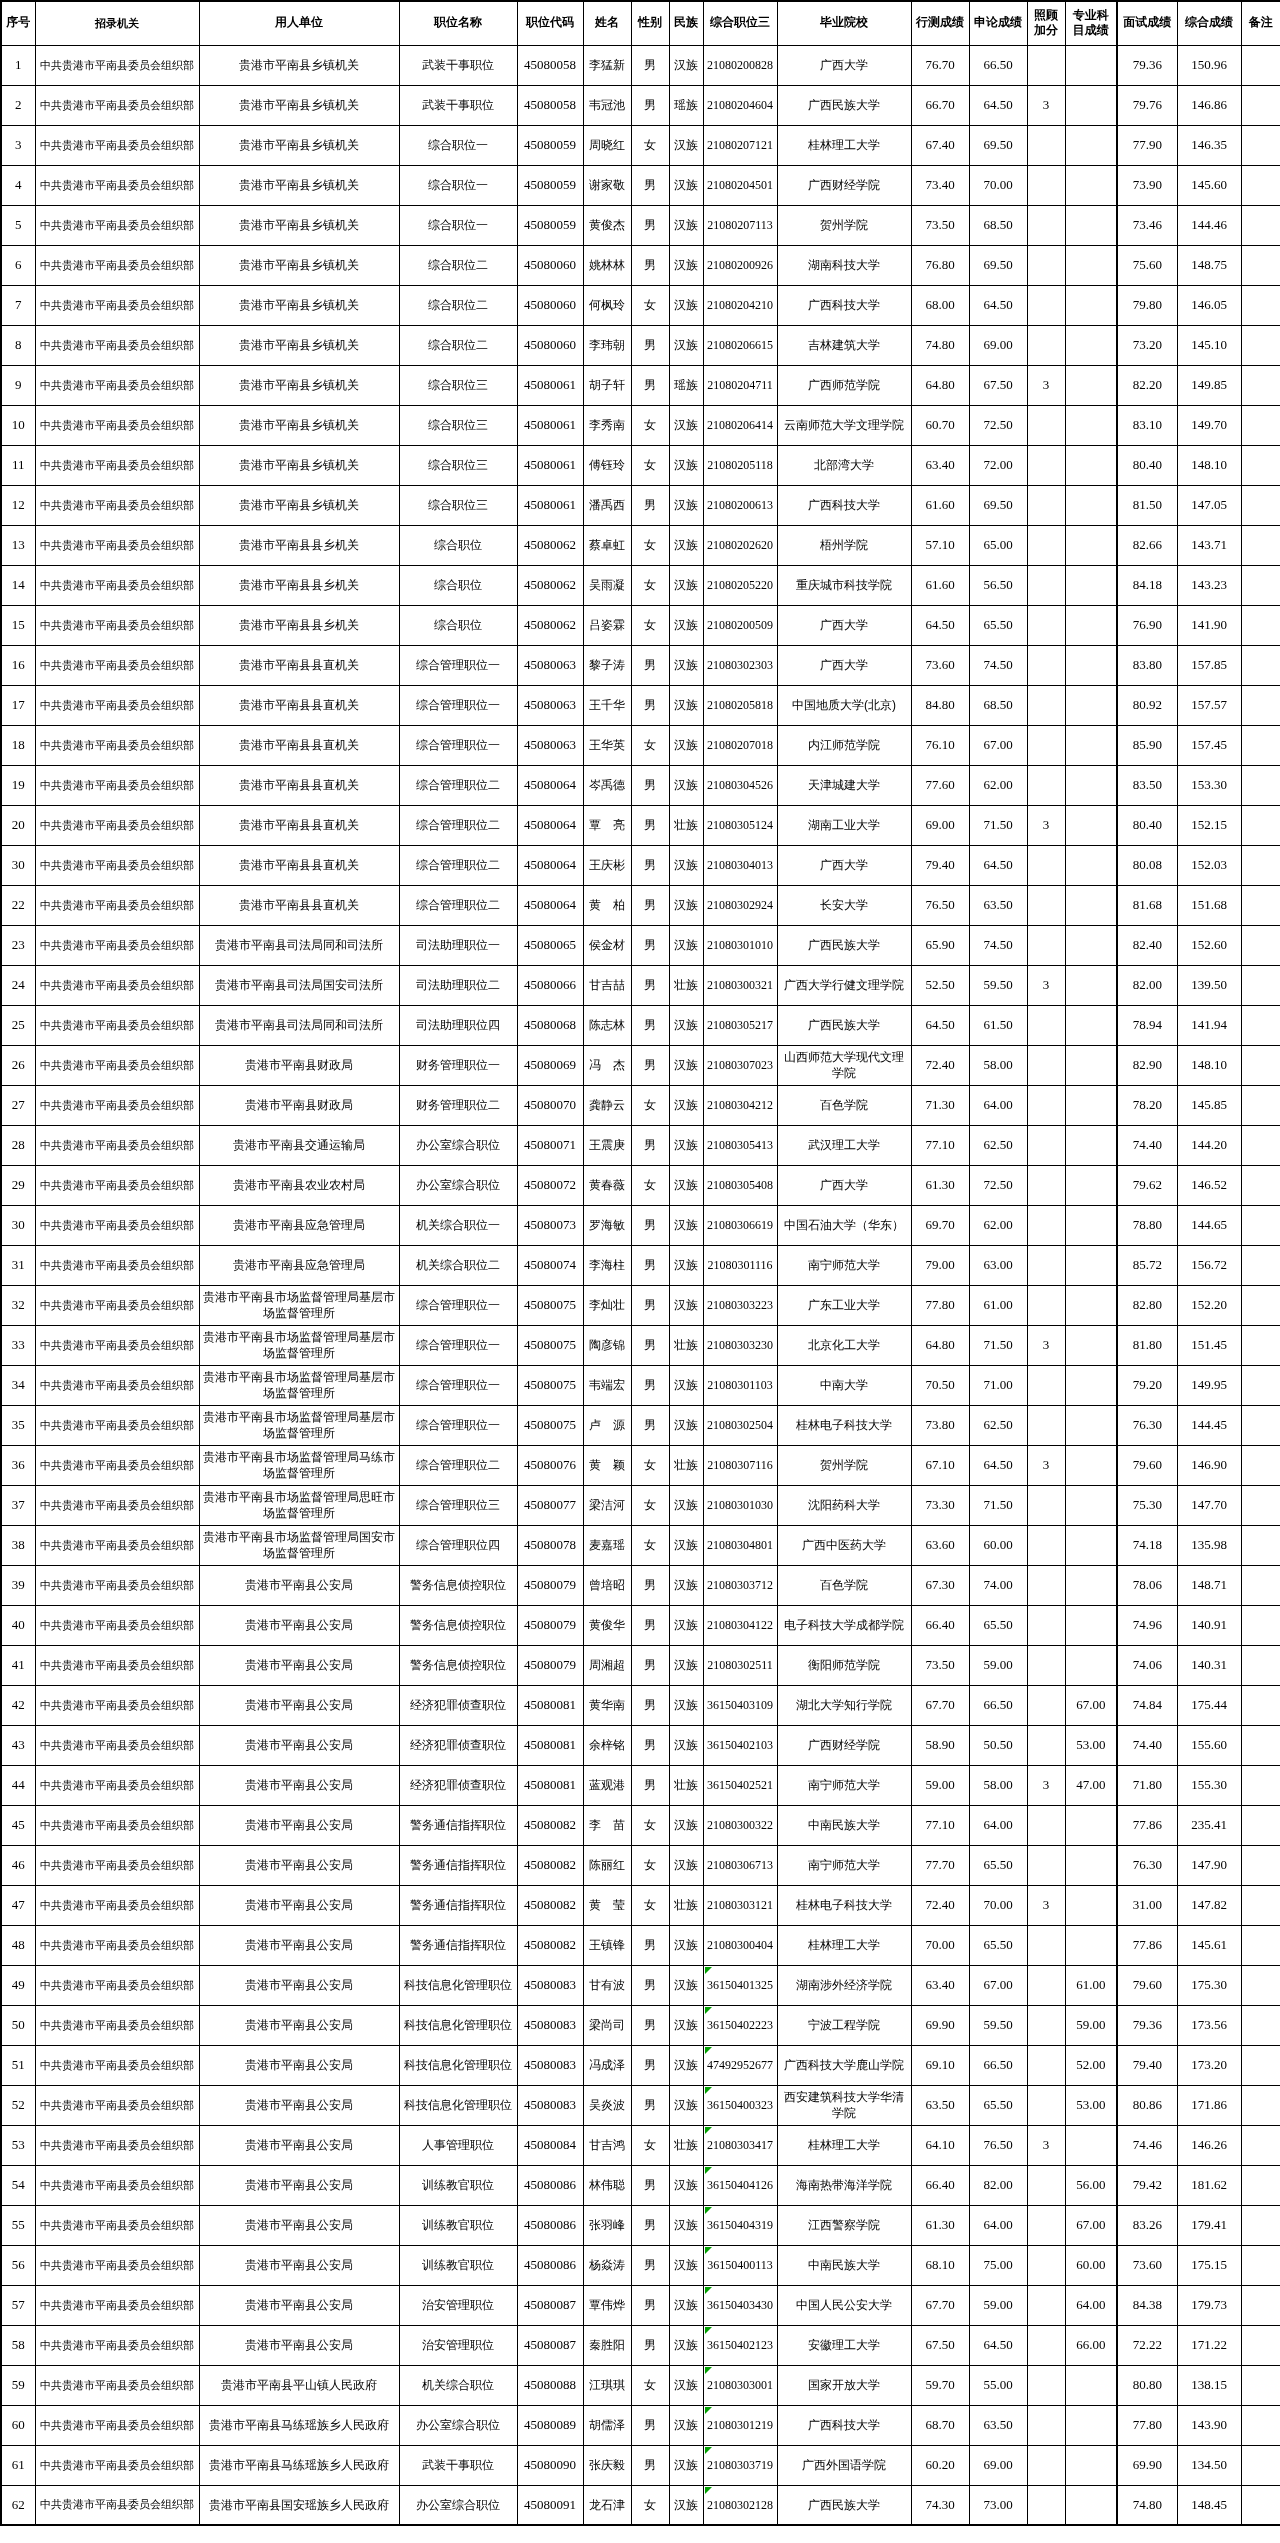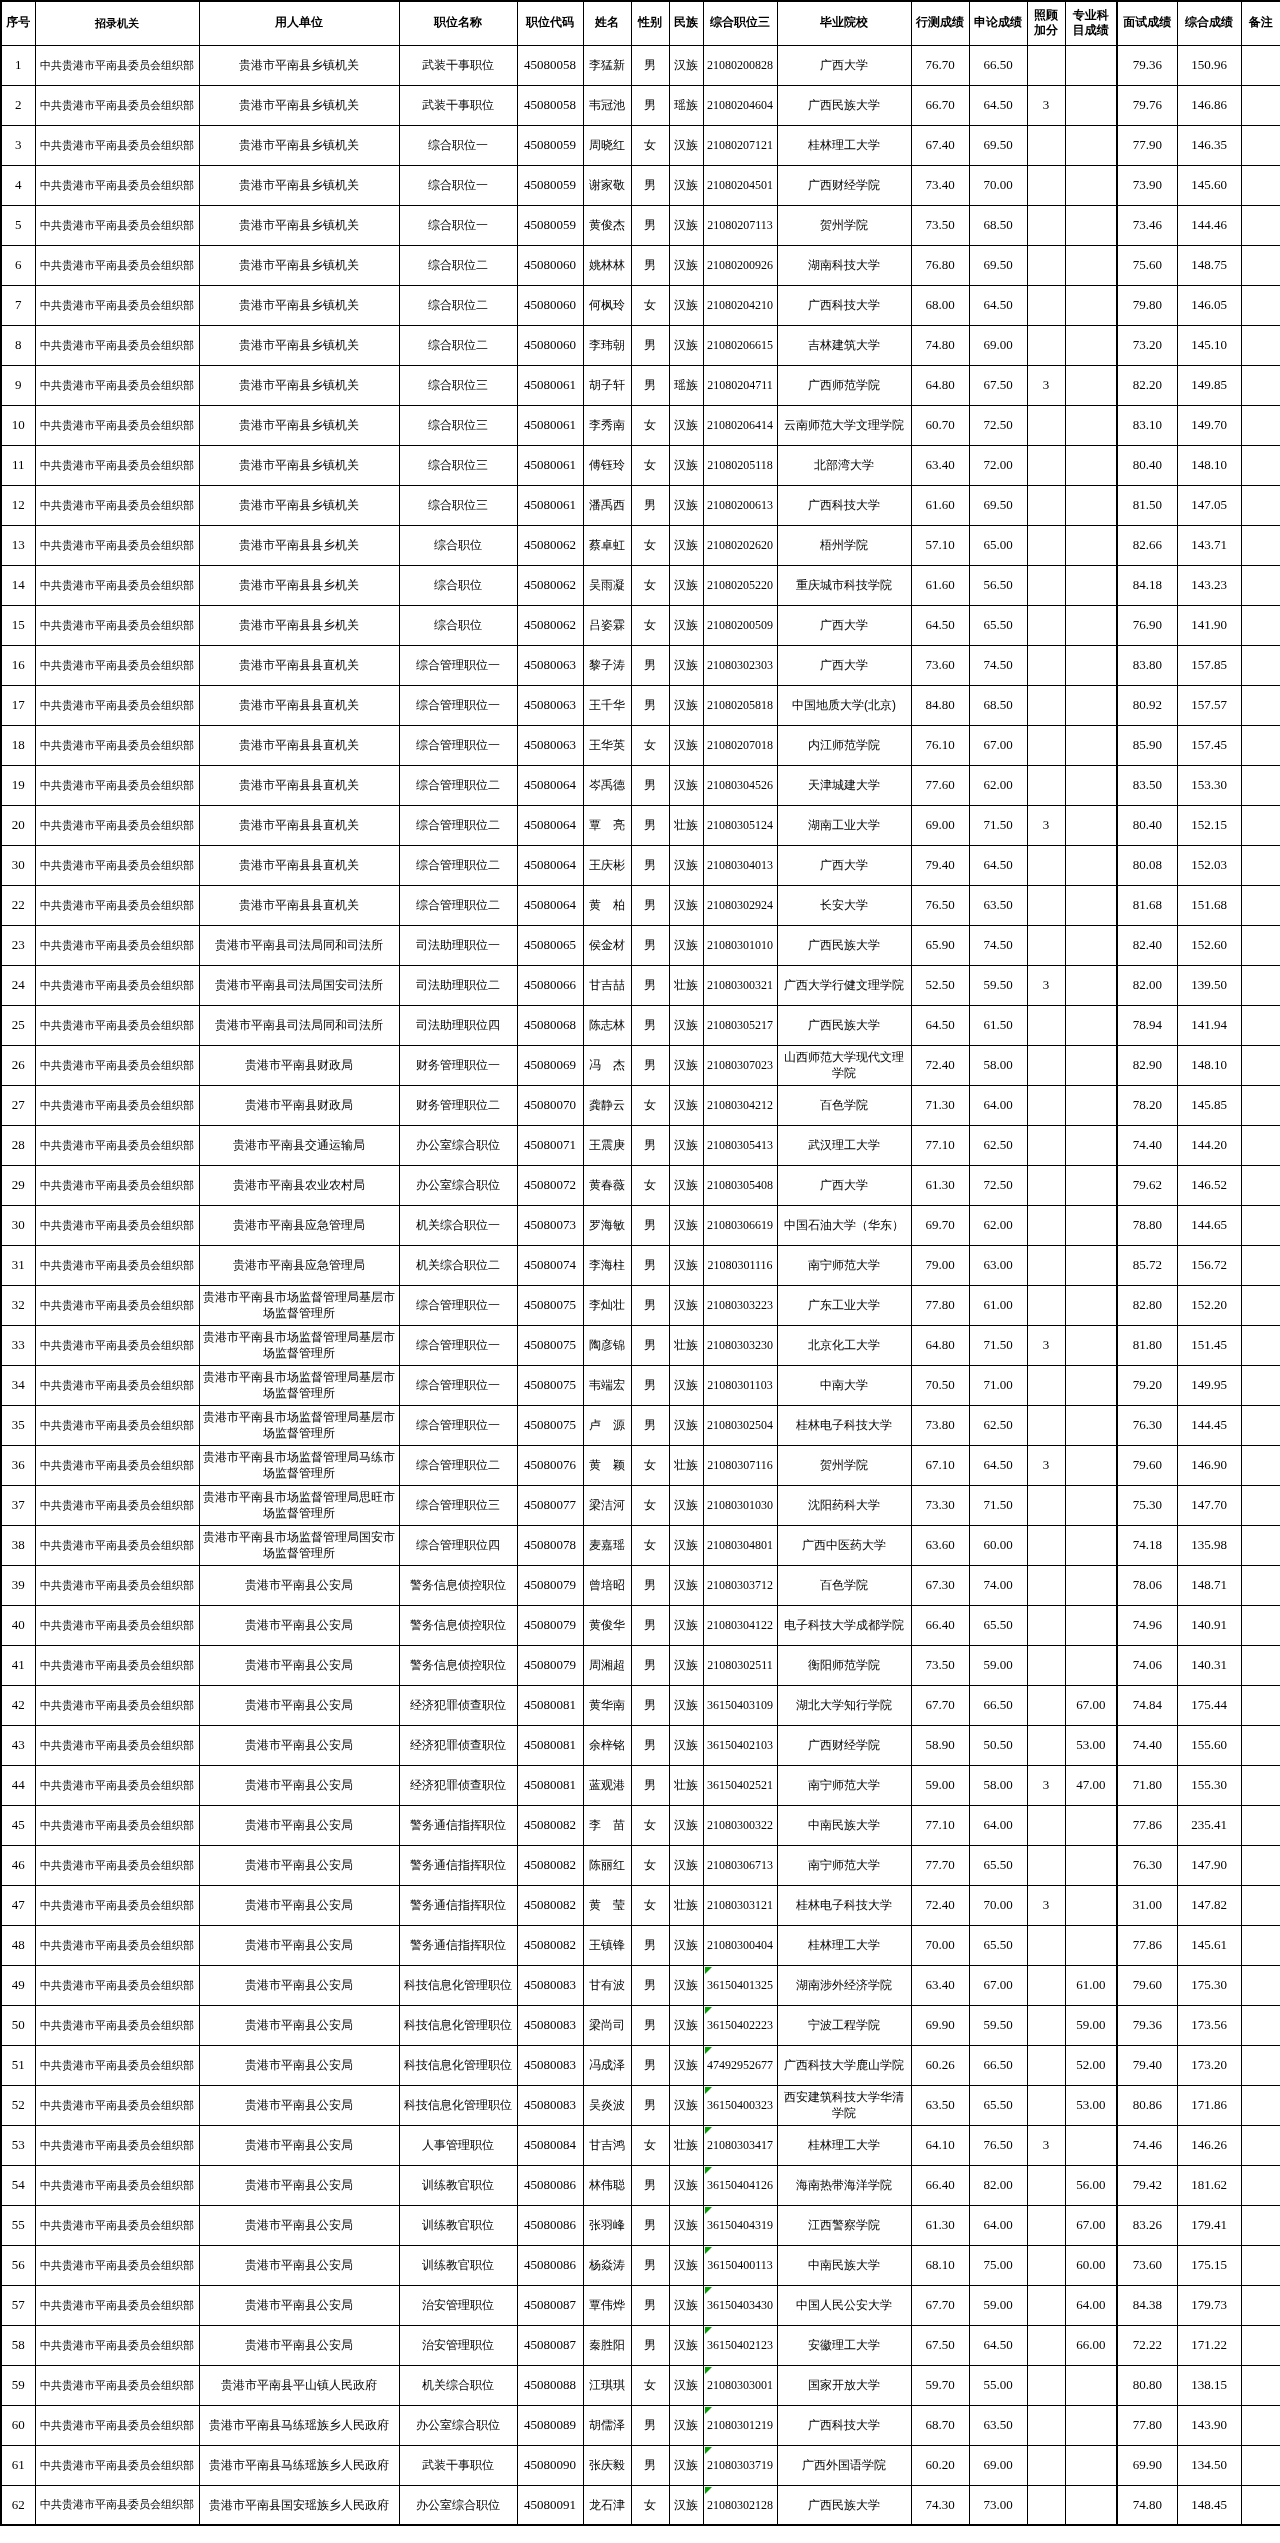--- a/index.html
+++ b/index.html
@@ -1017,21 +1017,21 @@
           <td class="c0"><span>51</span></td>
           <td class="c1"><span>中共贵港市平南县委员会组织部</span></td>
           <td class="c2"><span>贵港市平南县公安局</span></td>
           <td class="c3"><span>科技信息化管理职位</span></td>
           <td class="c4 num"><span>45080083</span></td>
           <td class="c5"><span>冯成泽</span></td>
           <td class="c6"><span>男</span></td>
           <td class="c7"><span>汉族</span></td>
           <td class="c8 num"><span class="tri"></span><span>47492952677</span></td>
           <td class="c9"><span>广西科技大学鹿山学院</span></td>
-          <td class="c10 num"><span>60.26</span></td>
+          <td class="c10 num"><span>69.10</span></td>
           <td class="c11 num"><span>66.50</span></td>
           <td class="c12 num"></td>
           <td class="c13 num"><span>52.00</span></td>
           <td class="c14 num"><span>79.40</span></td>
           <td class="c15 num"><span>173.20</span></td>
           <td class="c16"></td>
         </tr>
         <tr>
           <td class="c0"><span>52</span></td>
           <td class="c1"><span>中共贵港市平南县委员会组织部</span></td>

